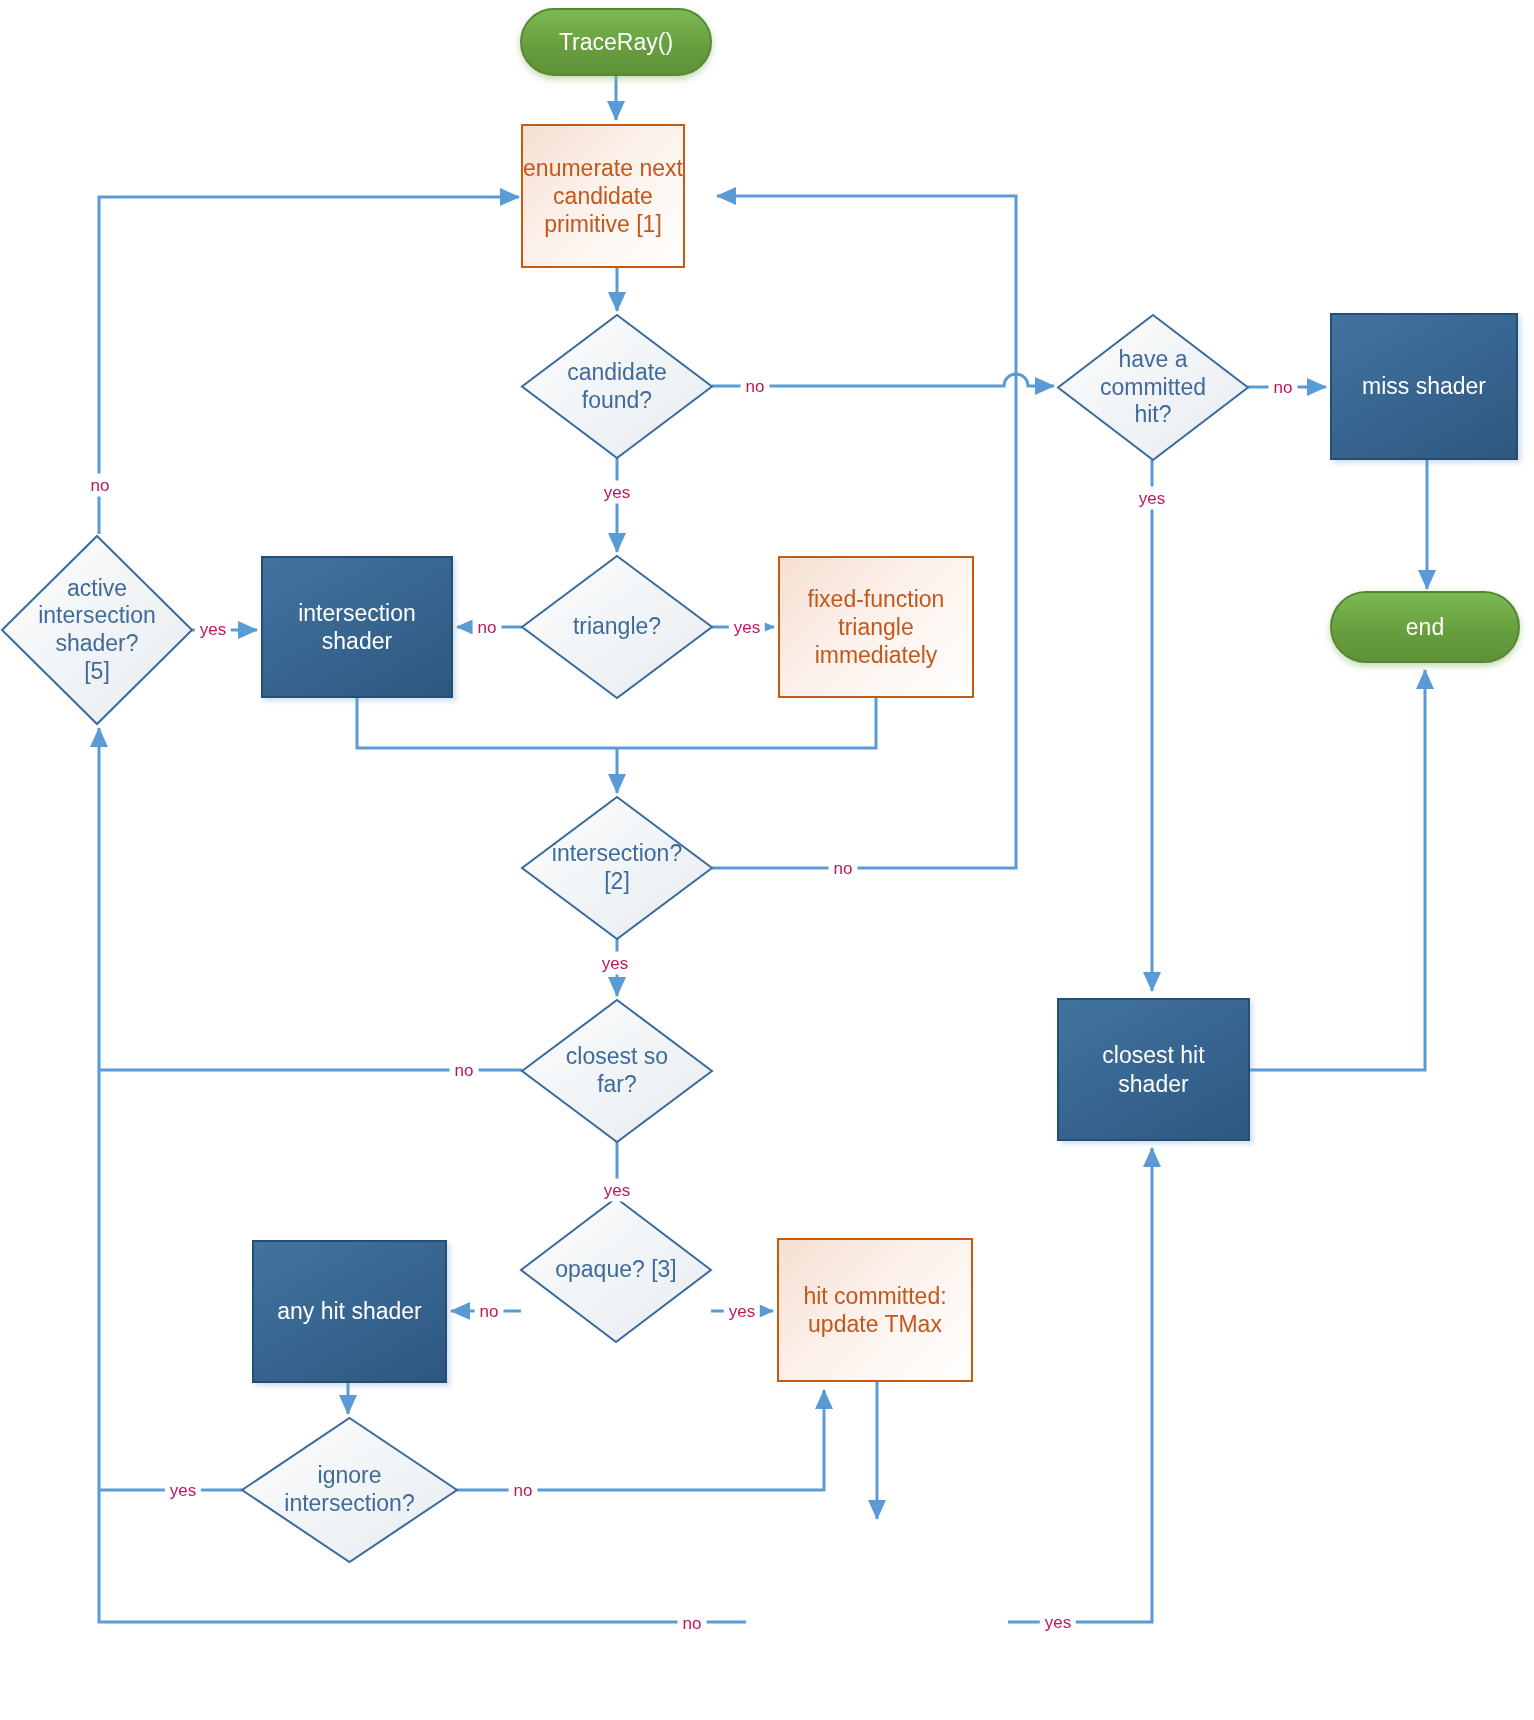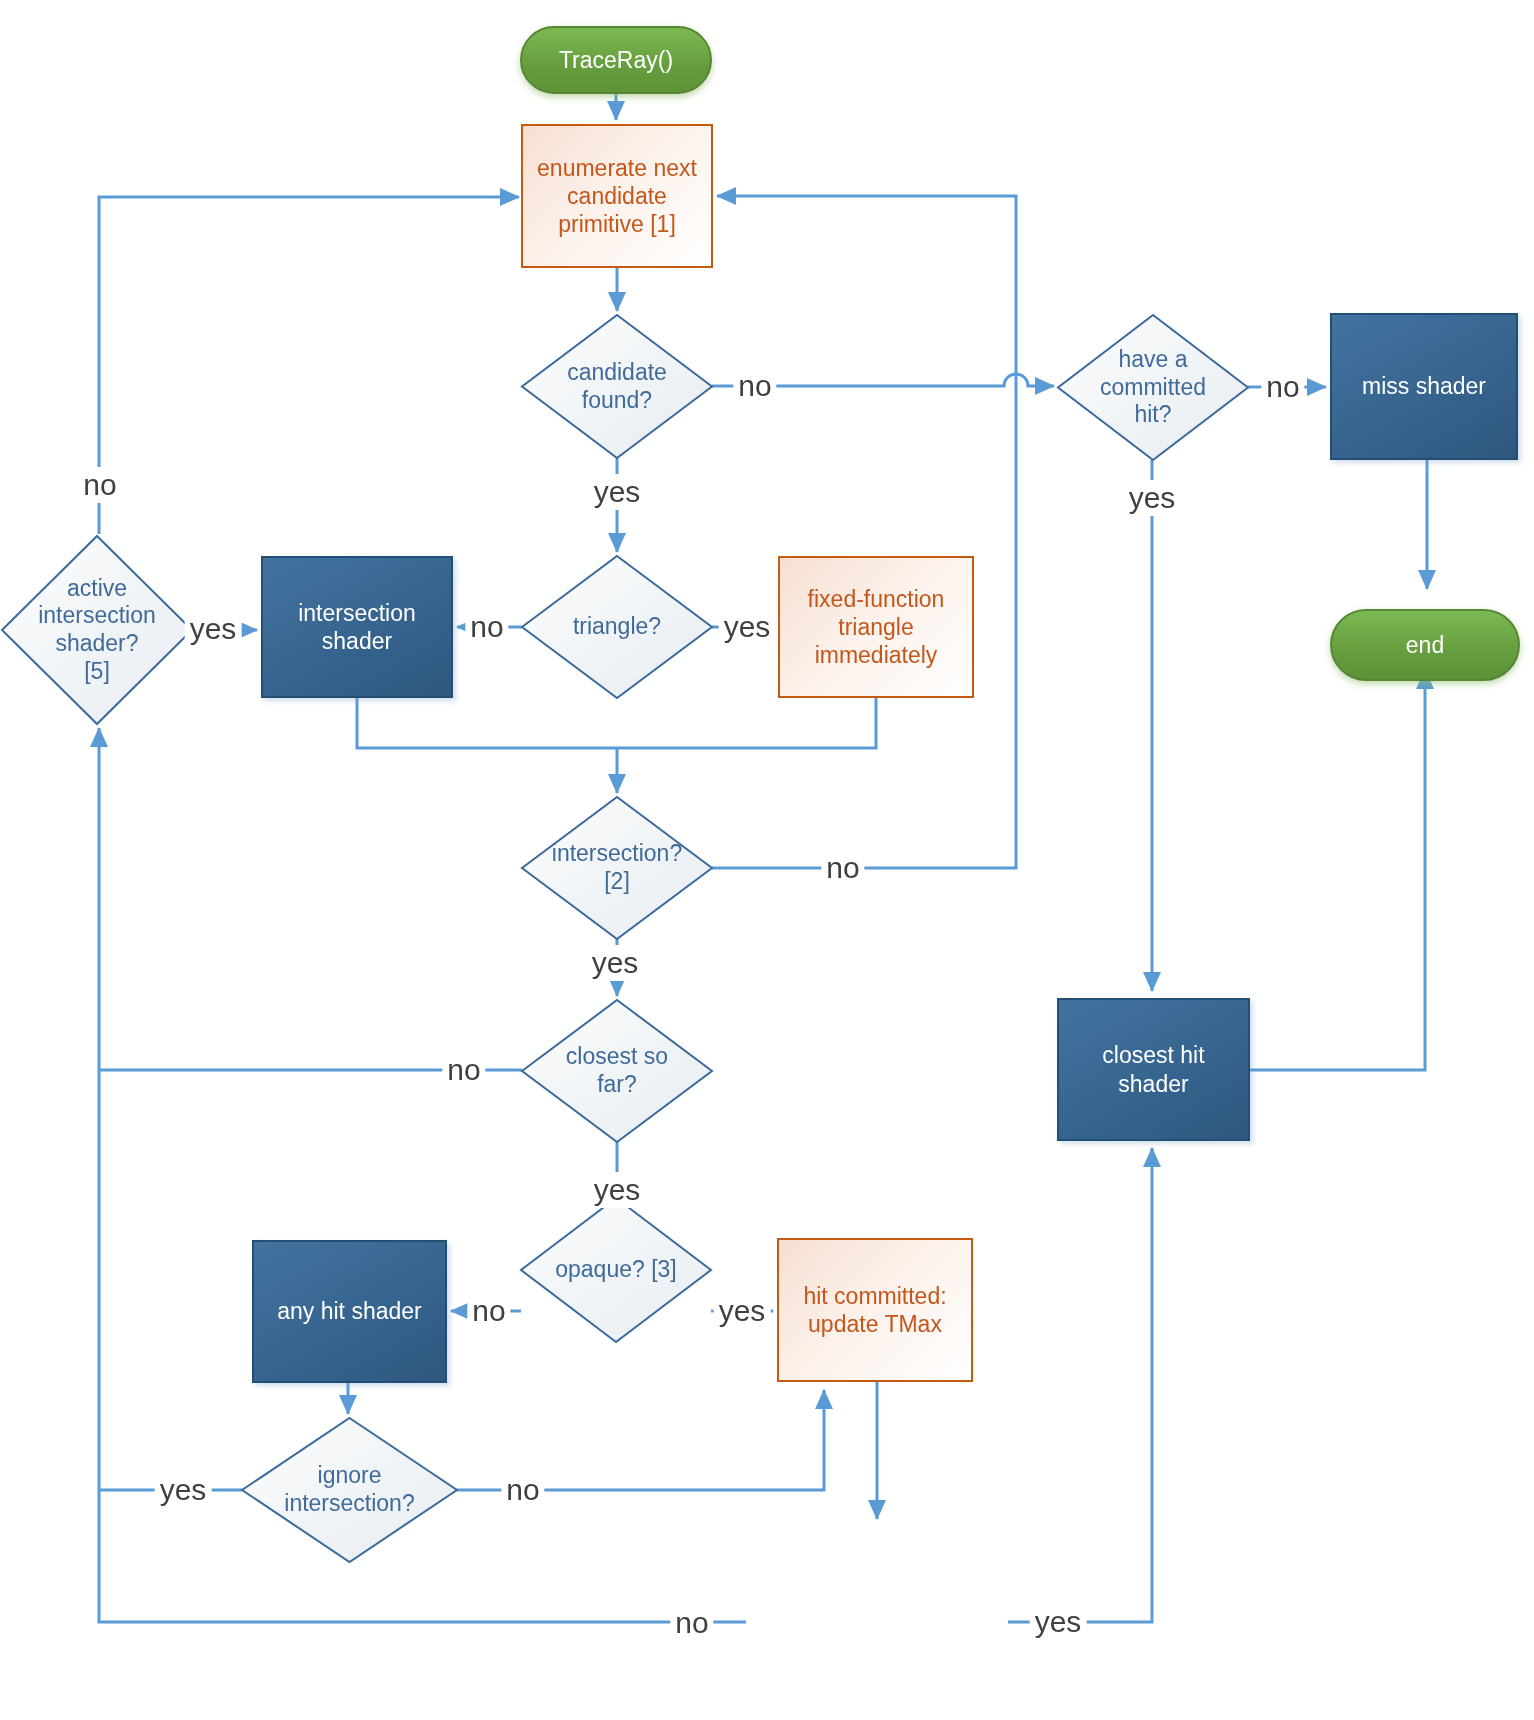--- a/index.html
+++ b/index.html
@@ -18,21 +18,20 @@
     font-size:23px;line-height:1.22;
     white-space:pre-line;
     box-sizing:border-box;
   }
   .pill{
     background:linear-gradient(180deg,#7cb953 0%,#669d3e 60%,#5e9238 100%);
     border:2px solid #568633;
     border-radius:40px;
     color:#ffffff;
     box-shadow:0 3px 7px rgba(140,185,105,.55);
-    margin-top:18px;
   }
   .proc-blue{
     background:linear-gradient(150deg,#42739f 0%,#36648f 55%,#2e577e 100%);
     border:2px solid #234e76;
     color:#ffffff;
     box-shadow:3px 3px 5px rgba(120,160,200,.35);
   }
   .proc-orange{
     background:linear-gradient(135deg,#f6dfd2 0%,#fcf1ea 45%,#ffffff 100%);
     border:2px solid #c55a11;
@@ -45,22 +44,22 @@
     display:flex;align-items:center;justify-content:center;
     text-align:center;
     font-size:23px;line-height:1.2;
     white-space:pre-line;
     color:#3f6a99;
   }
   .lbl{
     position:absolute;z-index:2;
     transform:translate(-50%,-50%);
     background:#ffffff;
-    color:#404040;
-    font-size:30px;line-height:1;
+    color:#be185d;
+    font-size:17px;line-height:1;
     padding:3px 5px;
     white-space:nowrap;
   }
 </style>
 </head>
 <body>
 
 <div id="canvas">
 
   <svg id="wires" width="1534" height="1720" viewBox="0 0 1534 1720">
@@ -100,21 +99,21 @@
       <path d="M1427 460 V589" marker-end="url(#arrow)"></path>
       <path d="M1250 1070 H1425 V670" marker-end="url(#arrow)"></path>
       <path d="M99 534 V197 H519" marker-end="url(#arrow)"></path>
     </g>
   </svg>
 
   <div class="node pill" style="left:520px;top:8px;width:192px;height:68px">
     <span>TraceRay()</span>
   </div>
 
-  <div class="node proc-orange" style="left:521px;top:124px;width:192px;height:144px">
+  <div class="node proc-orange" style="left:521px;top:124px;width:164px;height:144px">
     <span>enumerate next
 candidate
 primitive [1]</span>
   </div>
 
   <div class="diamond" style="left:522px;top:315px;width:190px;height:143px">
     <svg viewBox="0 0 100 100" preserveAspectRatio="none">
         <polygon points="50,0 100,50 50,100 0,50" fill="url(#gradDiamond)" stroke="#3a6a9c" stroke-width="2" vector-effect="non-scaling-stroke"></polygon>
       </svg>
     <div class="dtext">candidate

